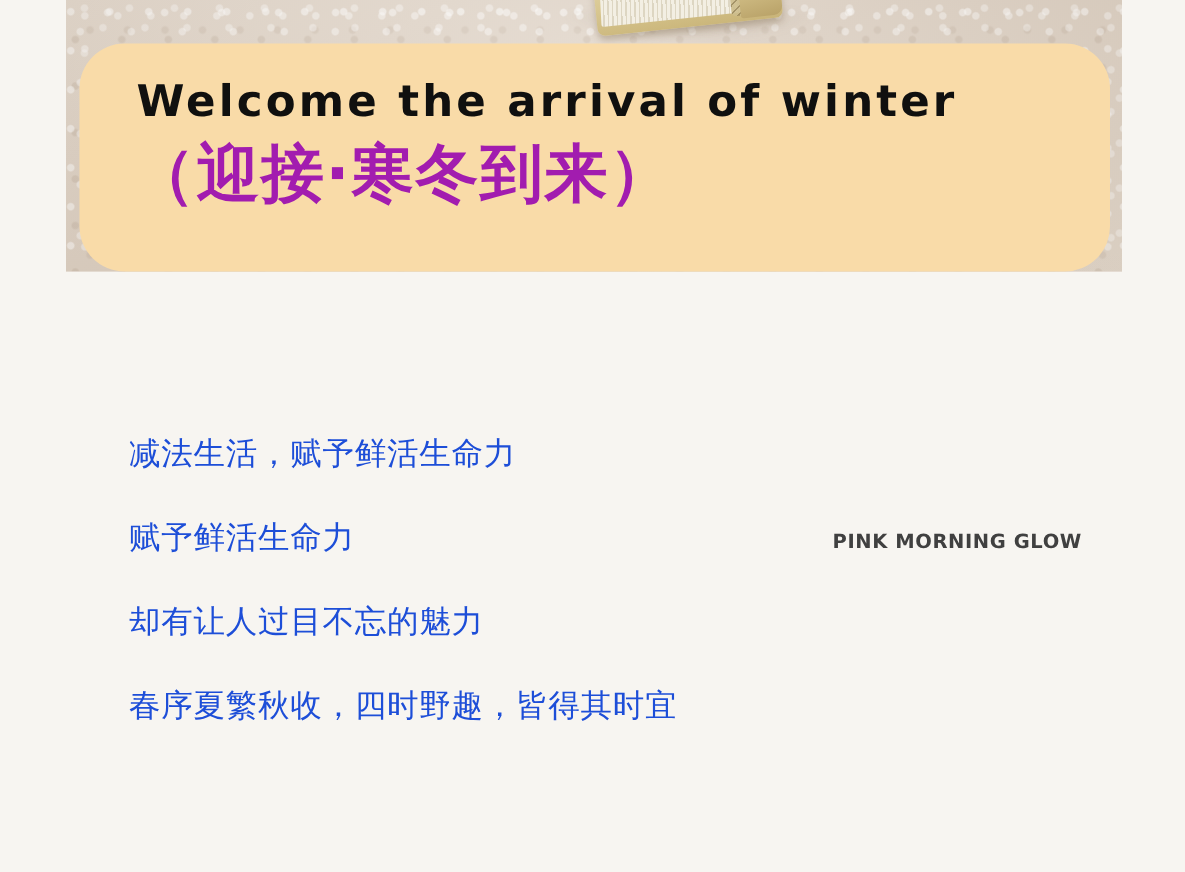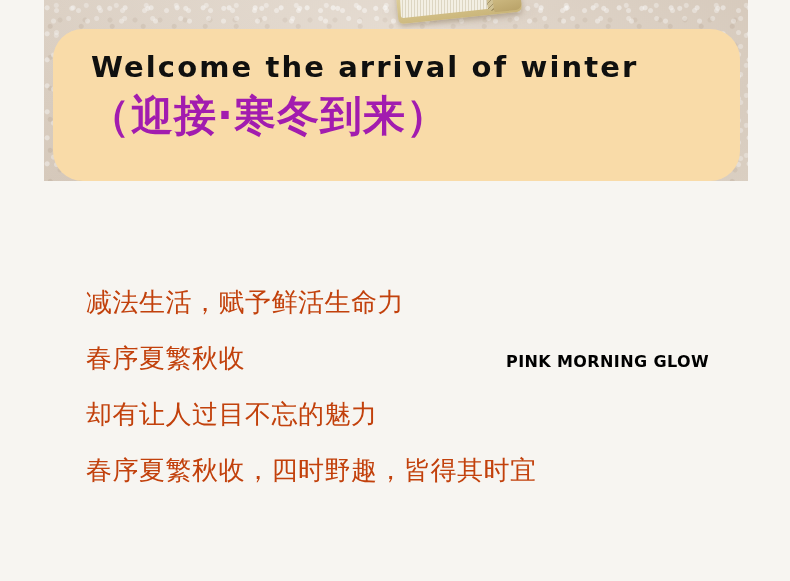--- a/index.html
+++ b/index.html
@@ -136,38 +136,38 @@
   }
 
   
   .copy-block {
     position: absolute;
     left: 86px;
     top: 274px;
     width: 460px;
   }
   .copy-line {
-    font-size: 26px;
+    font-size: 21px;
     line-height: 56px;
-    color: #c2410c;
+    color: #1d4ed8;
     letter-spacing: 0.5px;
     white-space: nowrap;
-    font-family: Liberation Sans, sans-serif;
+    font-family: Liberation Serif, serif;
   }
 
   
   .tagline {
     position: absolute;
-    left: 506px;
+    left: 555px;
     top: 354px;
-    font-size: 16px;
+    font-size: 13px;
     font-weight: 700;
     letter-spacing: 0.4px;
     line-height: 16px;
-    color: #000000;
+    color: #404040;
     text-align: left;
     font-family: "DejaVu Sans", sans-serif;
   }
   .tagline div { white-space: nowrap; }
 </style>
 </head>
 <body>
 
 <div class="hero-photo">
   <div class="paper-texture"></div>
@@ -181,20 +181,20 @@
   </div>
 </div>
 
 <div class="title-card">
   <div class="title-en">Welcome the arrival of winter</div>
   <div class="title-cn">（迎接·寒冬到来）</div>
 </div>
 
 <div class="copy-block">
   <div class="copy-line">减法生活，赋予鲜活生命力</div>
-  <div class="copy-line">春序夏繁秋收</div>
+  <div class="copy-line">赋予鲜活生命力</div>
   <div class="copy-line">却有让人过目不忘的魅力</div>
   <div class="copy-line">春序夏繁秋收，四时野趣，皆得其时宜</div>
 </div>
 
 <div class="tagline">
   <div>PINK MORNING GLOW</div>
 </div>
 
 </body></html>

